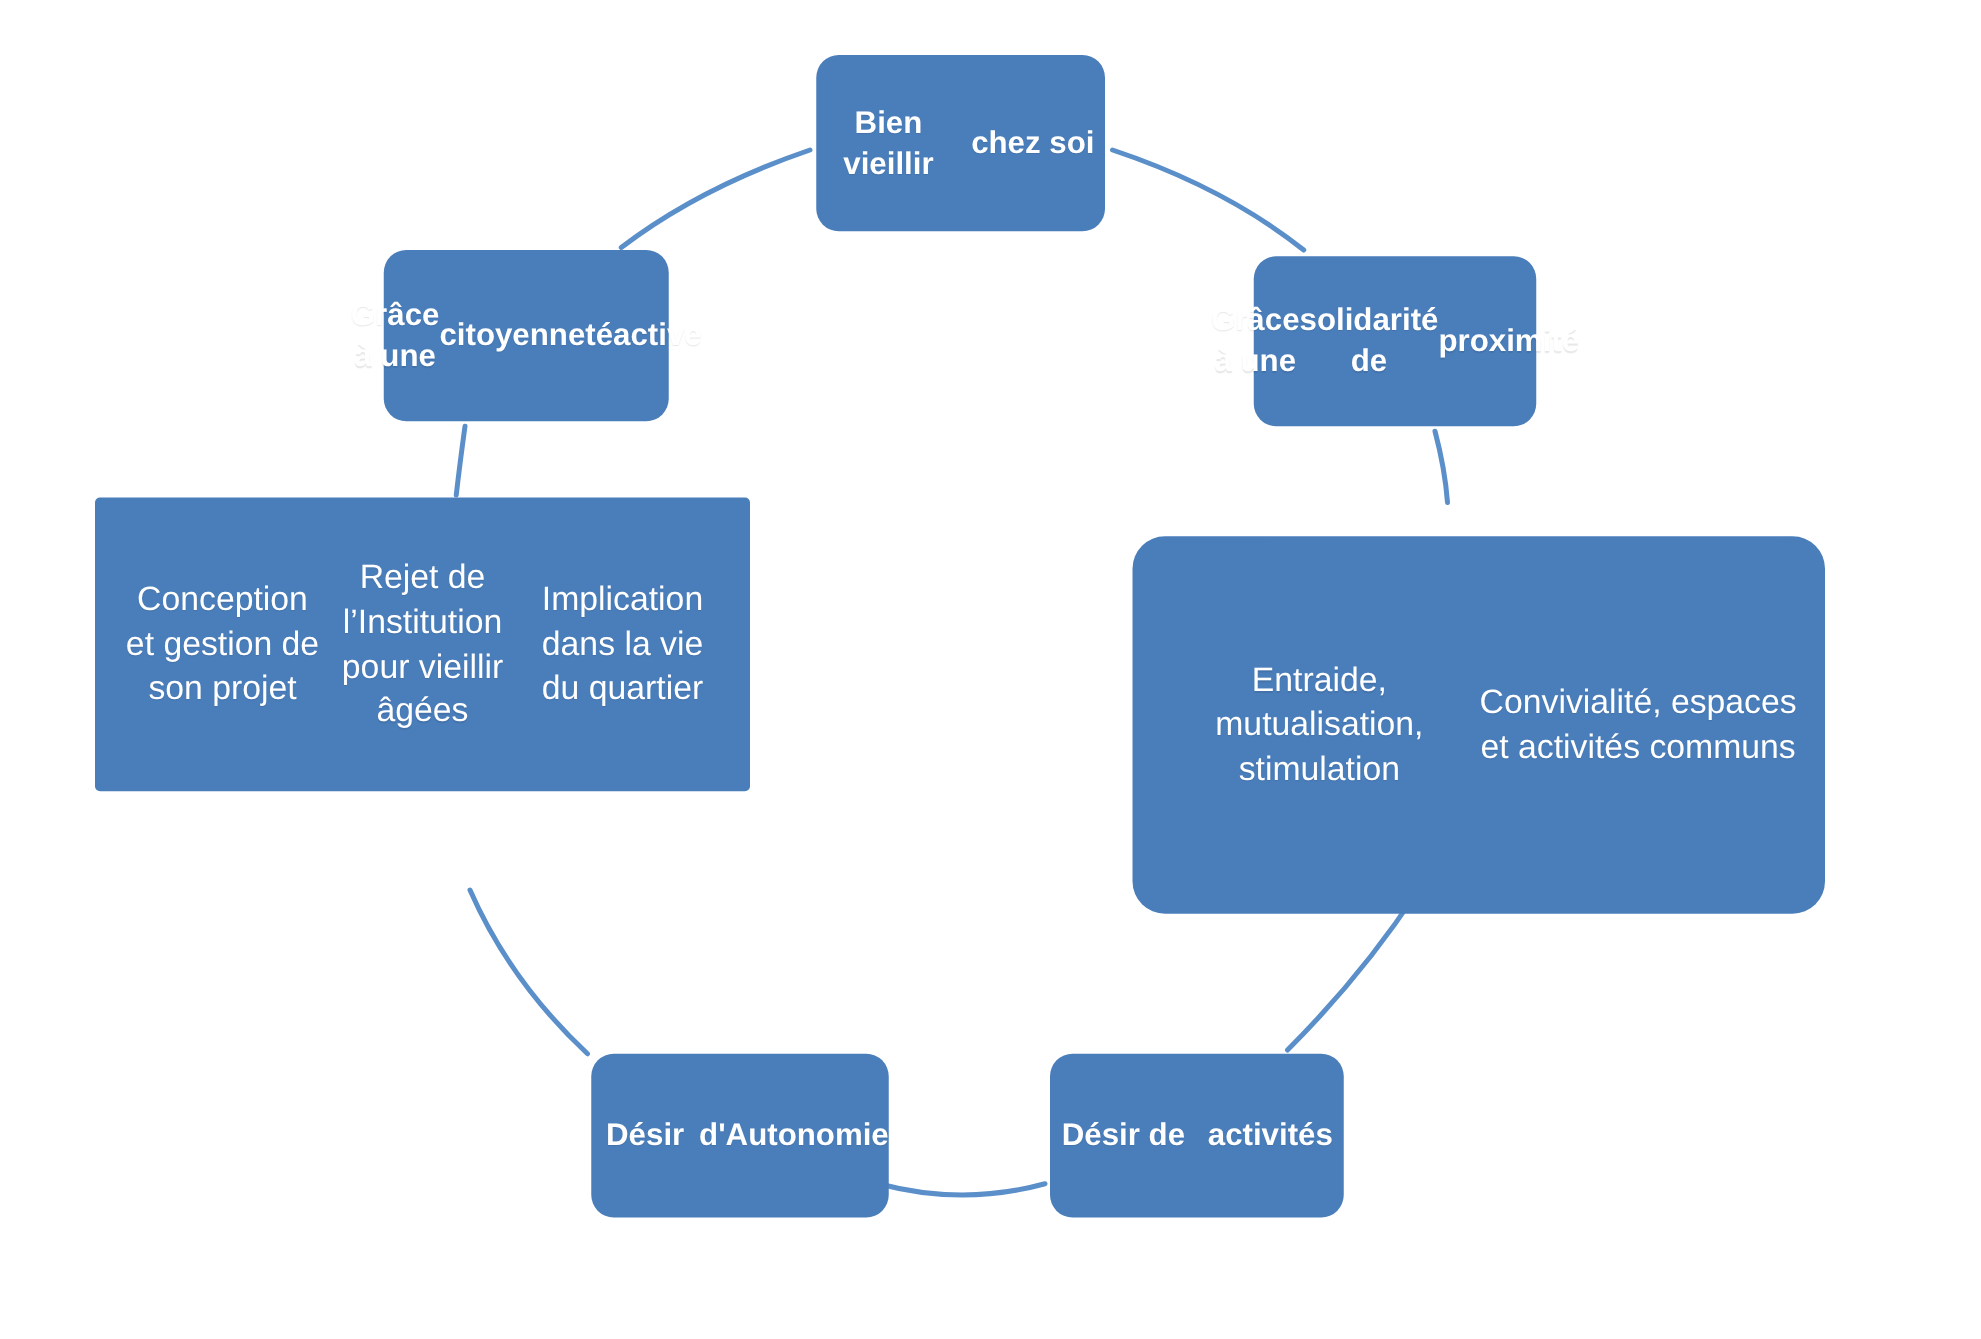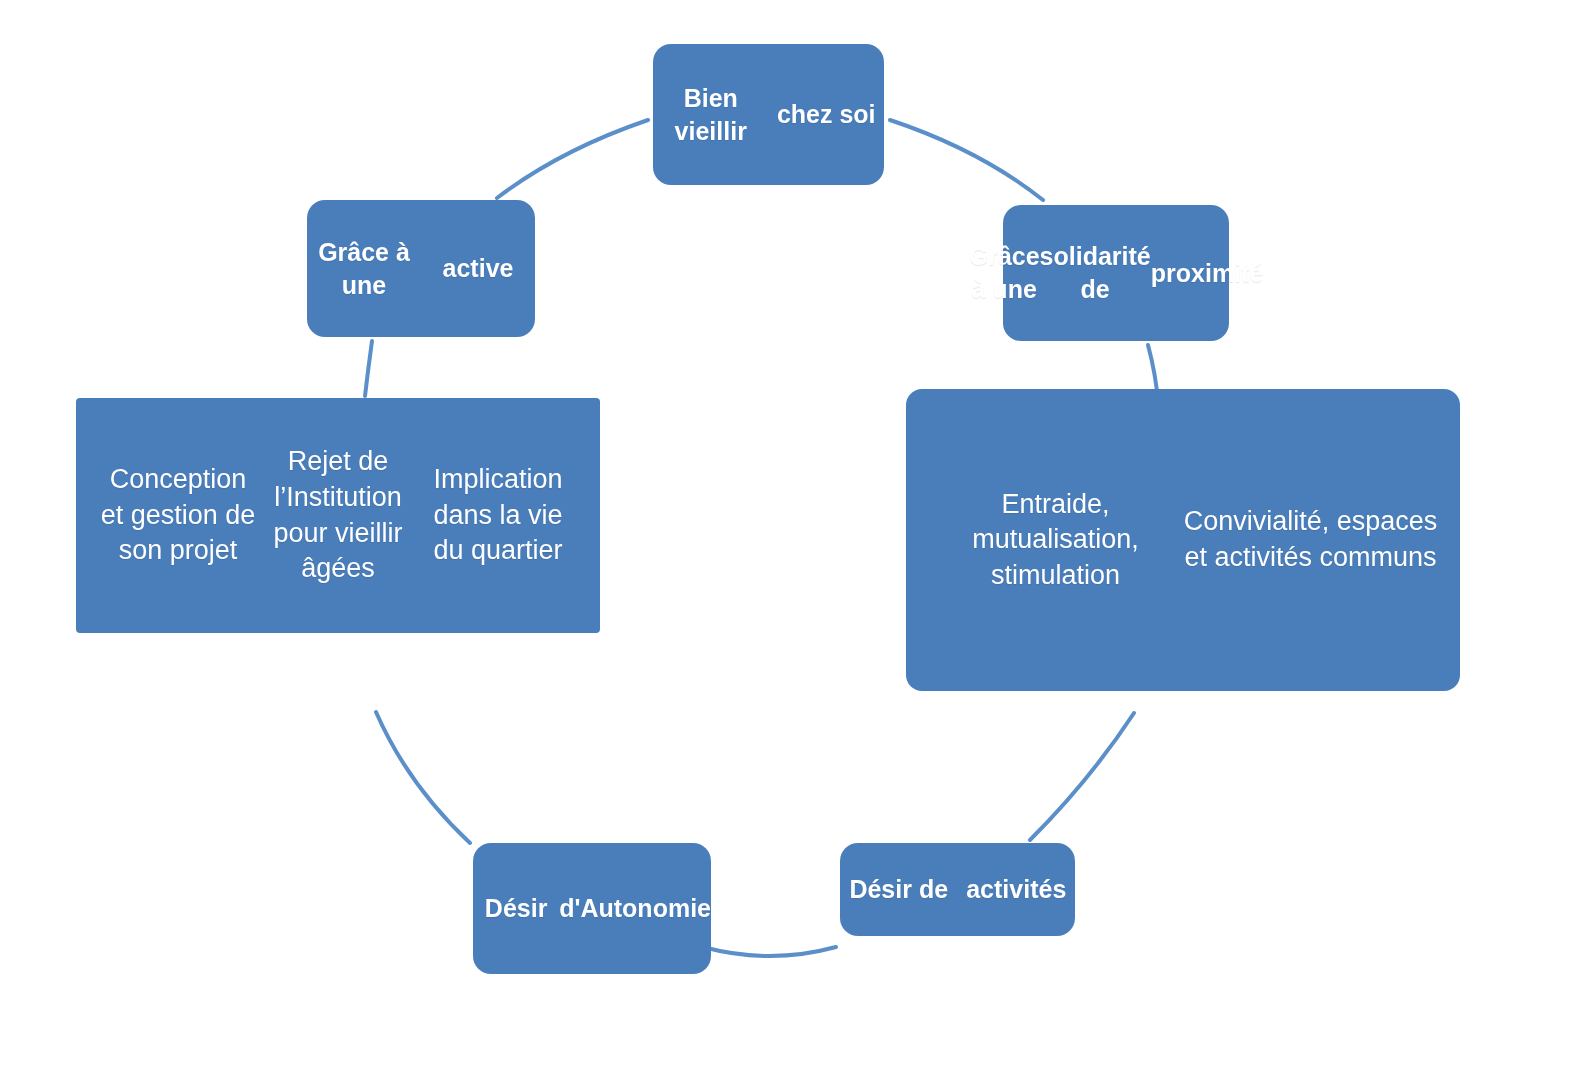--- a/index.html
+++ b/index.html
@@ -51,23 +51,23 @@
   }
   .node.big .line {
     margin: 9px 0;
   }
 
   
   #node-top        { left: 653px;  top: 44px;   width: 231px; height: 141px; }
   #node-upper-left { left: 307px;  top: 200px;  width: 228px; height: 137px; }
   #node-upper-right{ left: 1003px; top: 205px;  width: 226px; height: 136px; }
   #node-left       { left: 76px;   top: 398px;  width: 524px; height: 235px; border-radius: 4px; }
-  #node-right      { left: 906px;  top: 389px;  width: 554px; height: 302px; border-radius: 16px; }
+  #node-right      { left: 906px;  top: 429px;  width: 554px; height: 302px; border-radius: 26px; }
   #node-bottom-left{ left: 473px;  top: 843px;  width: 238px; height: 131px; }
-  #node-bottom-right{left: 840px;  top: 843px;  width: 235px; height: 93px; }
+  #node-bottom-right{left: 840px;  top: 843px;  width: 235px; height: 131px; }
 </style>
 </head>
 <body>
 
 <div id="canvas">
 
   <svg id="connectors" viewBox="0 0 1585 1071" xmlns="http://www.w3.org/2000/svg">
     <g fill="none" stroke="#5b8fc9" stroke-width="4" stroke-linecap="round">
 
       <path d="M 890 120 Q 980 150 1043 200"></path>
@@ -86,20 +86,21 @@
     </g>
   </svg>
 
   <div class="node small" id="node-top">
     <span class="line">Bien vieillir</span>
     <span class="line">chez soi</span>
   </div>
 
   <div class="node small" id="node-upper-left">
     <span class="line">Grâce à une</span>
+    <span class="line">citoyenneté</span>
     <span class="line">active</span>
   </div>
 
   <div class="node small" id="node-upper-right">
     <span class="line">Grâce à une</span>
     <span class="line">solidarité de</span>
     <span class="line">proximité</span>
   </div>
 
   <div class="node big" id="node-left">

